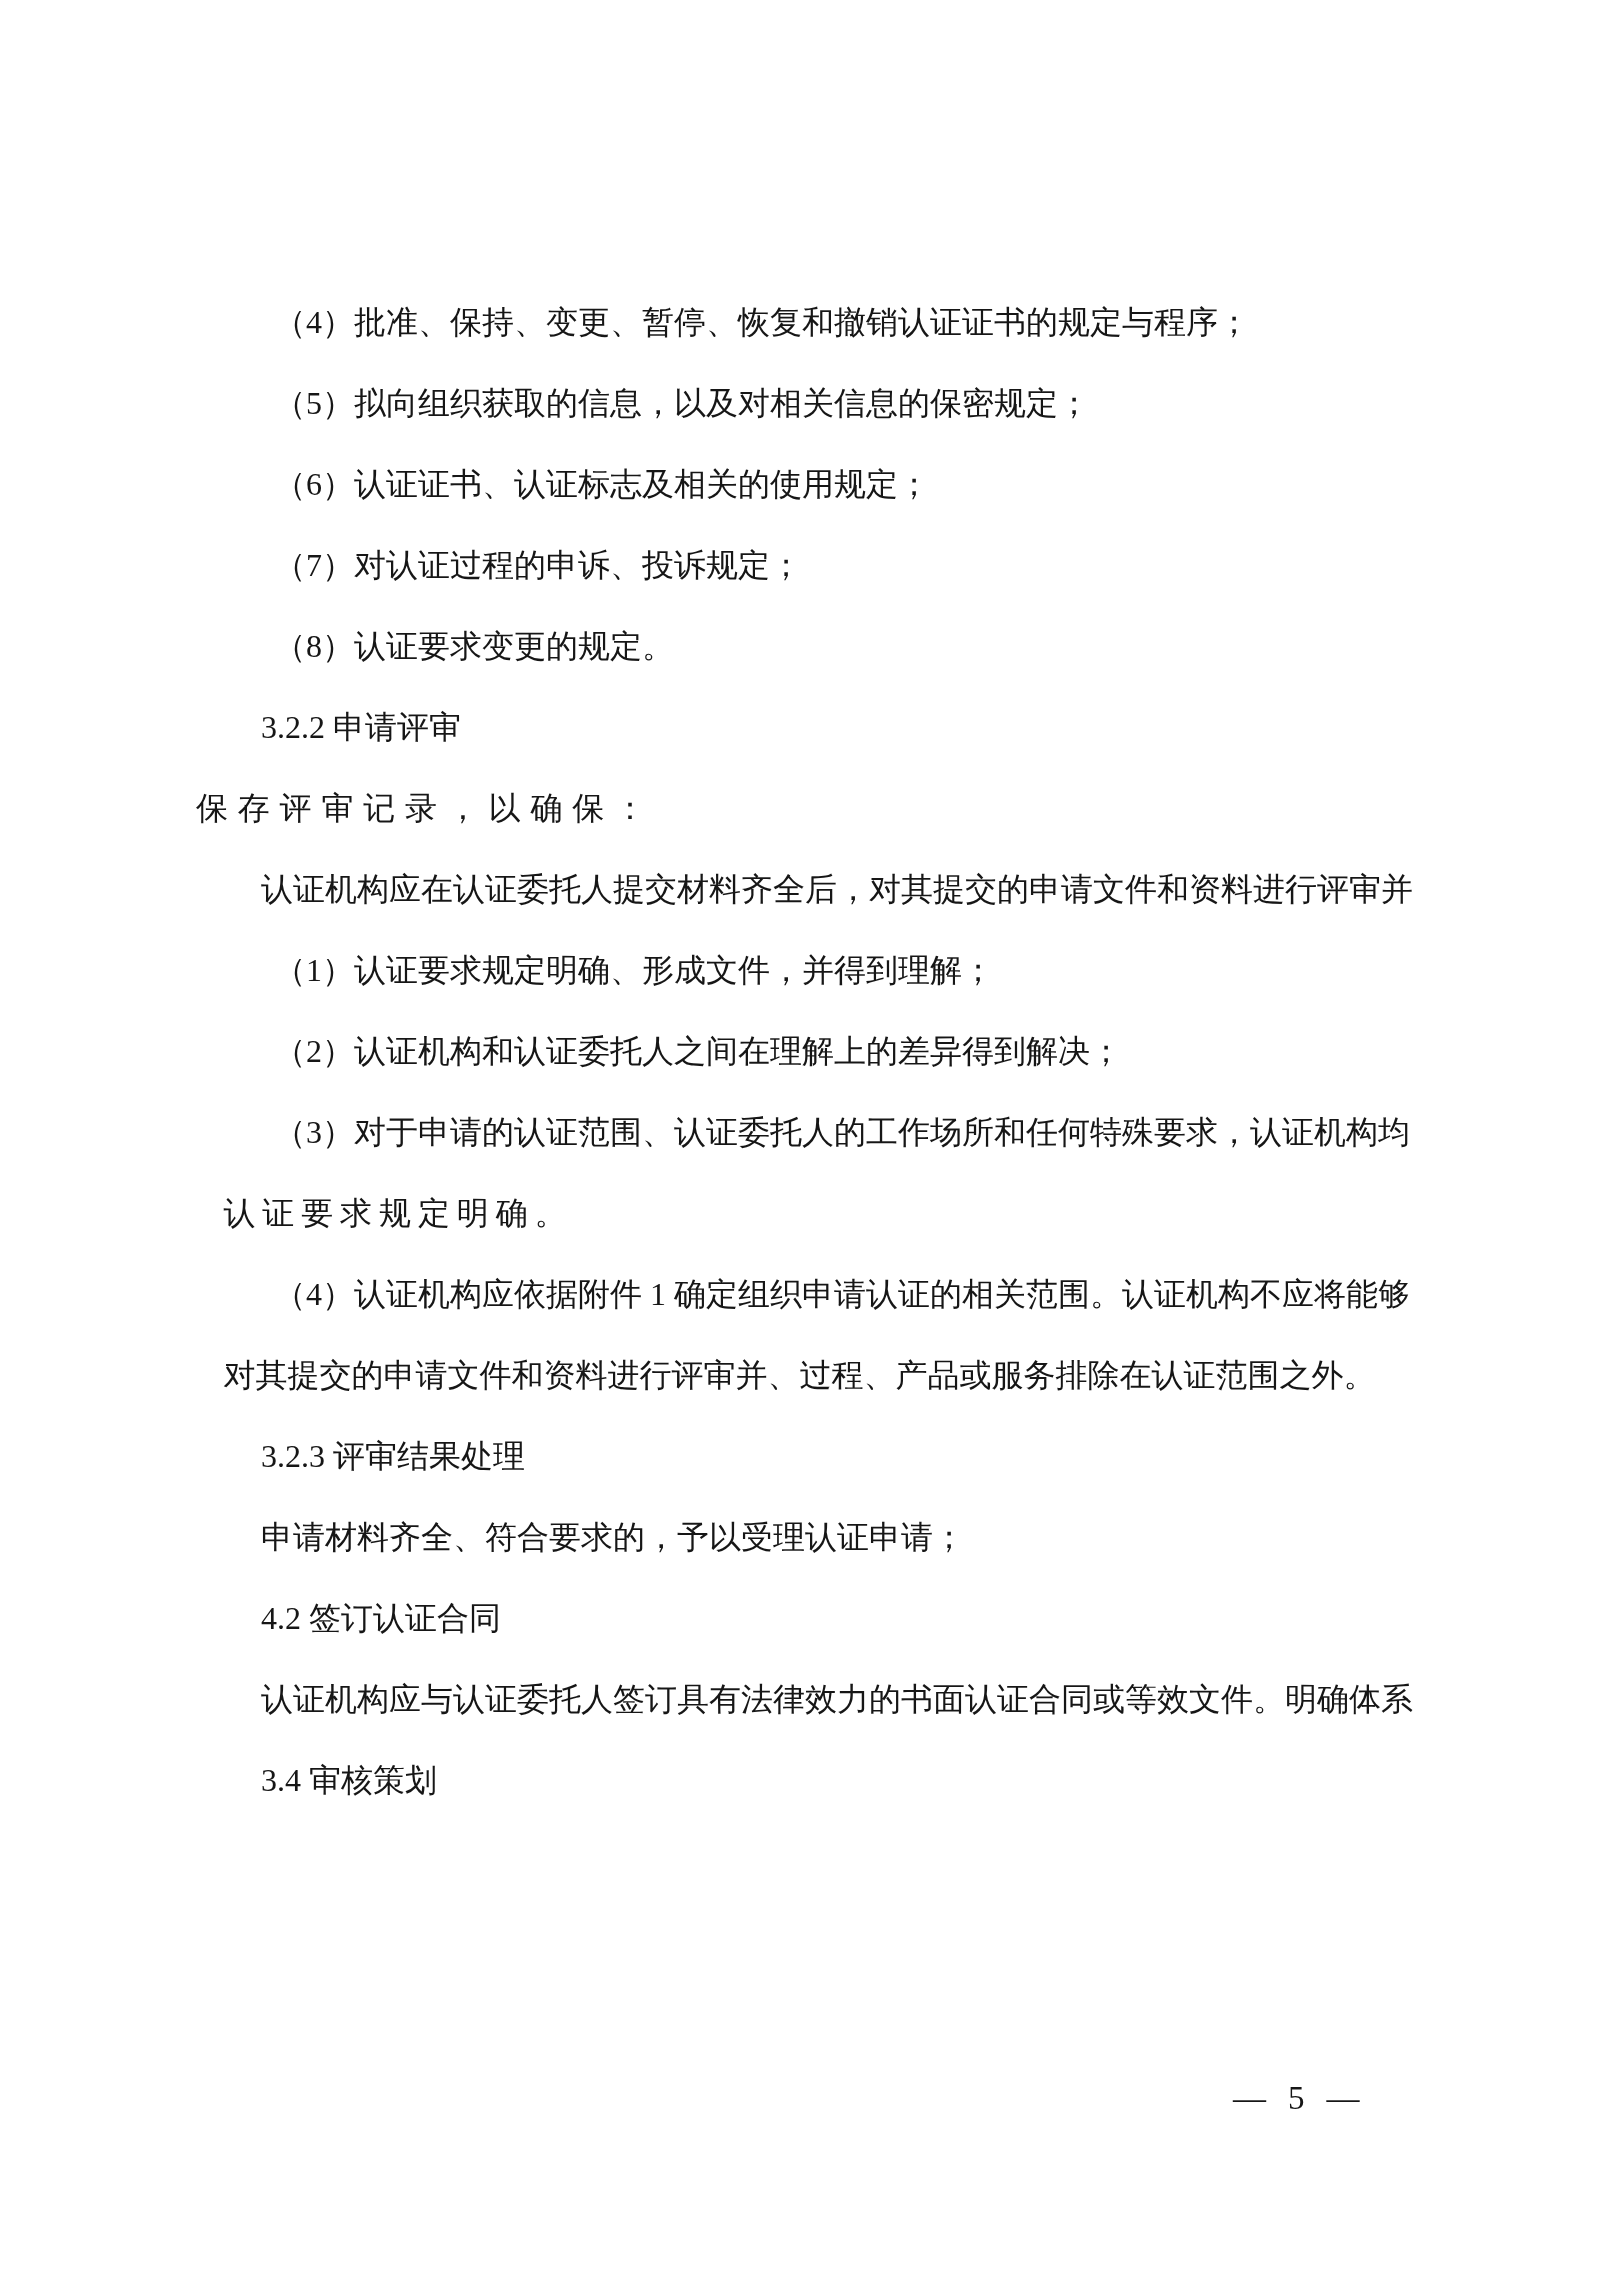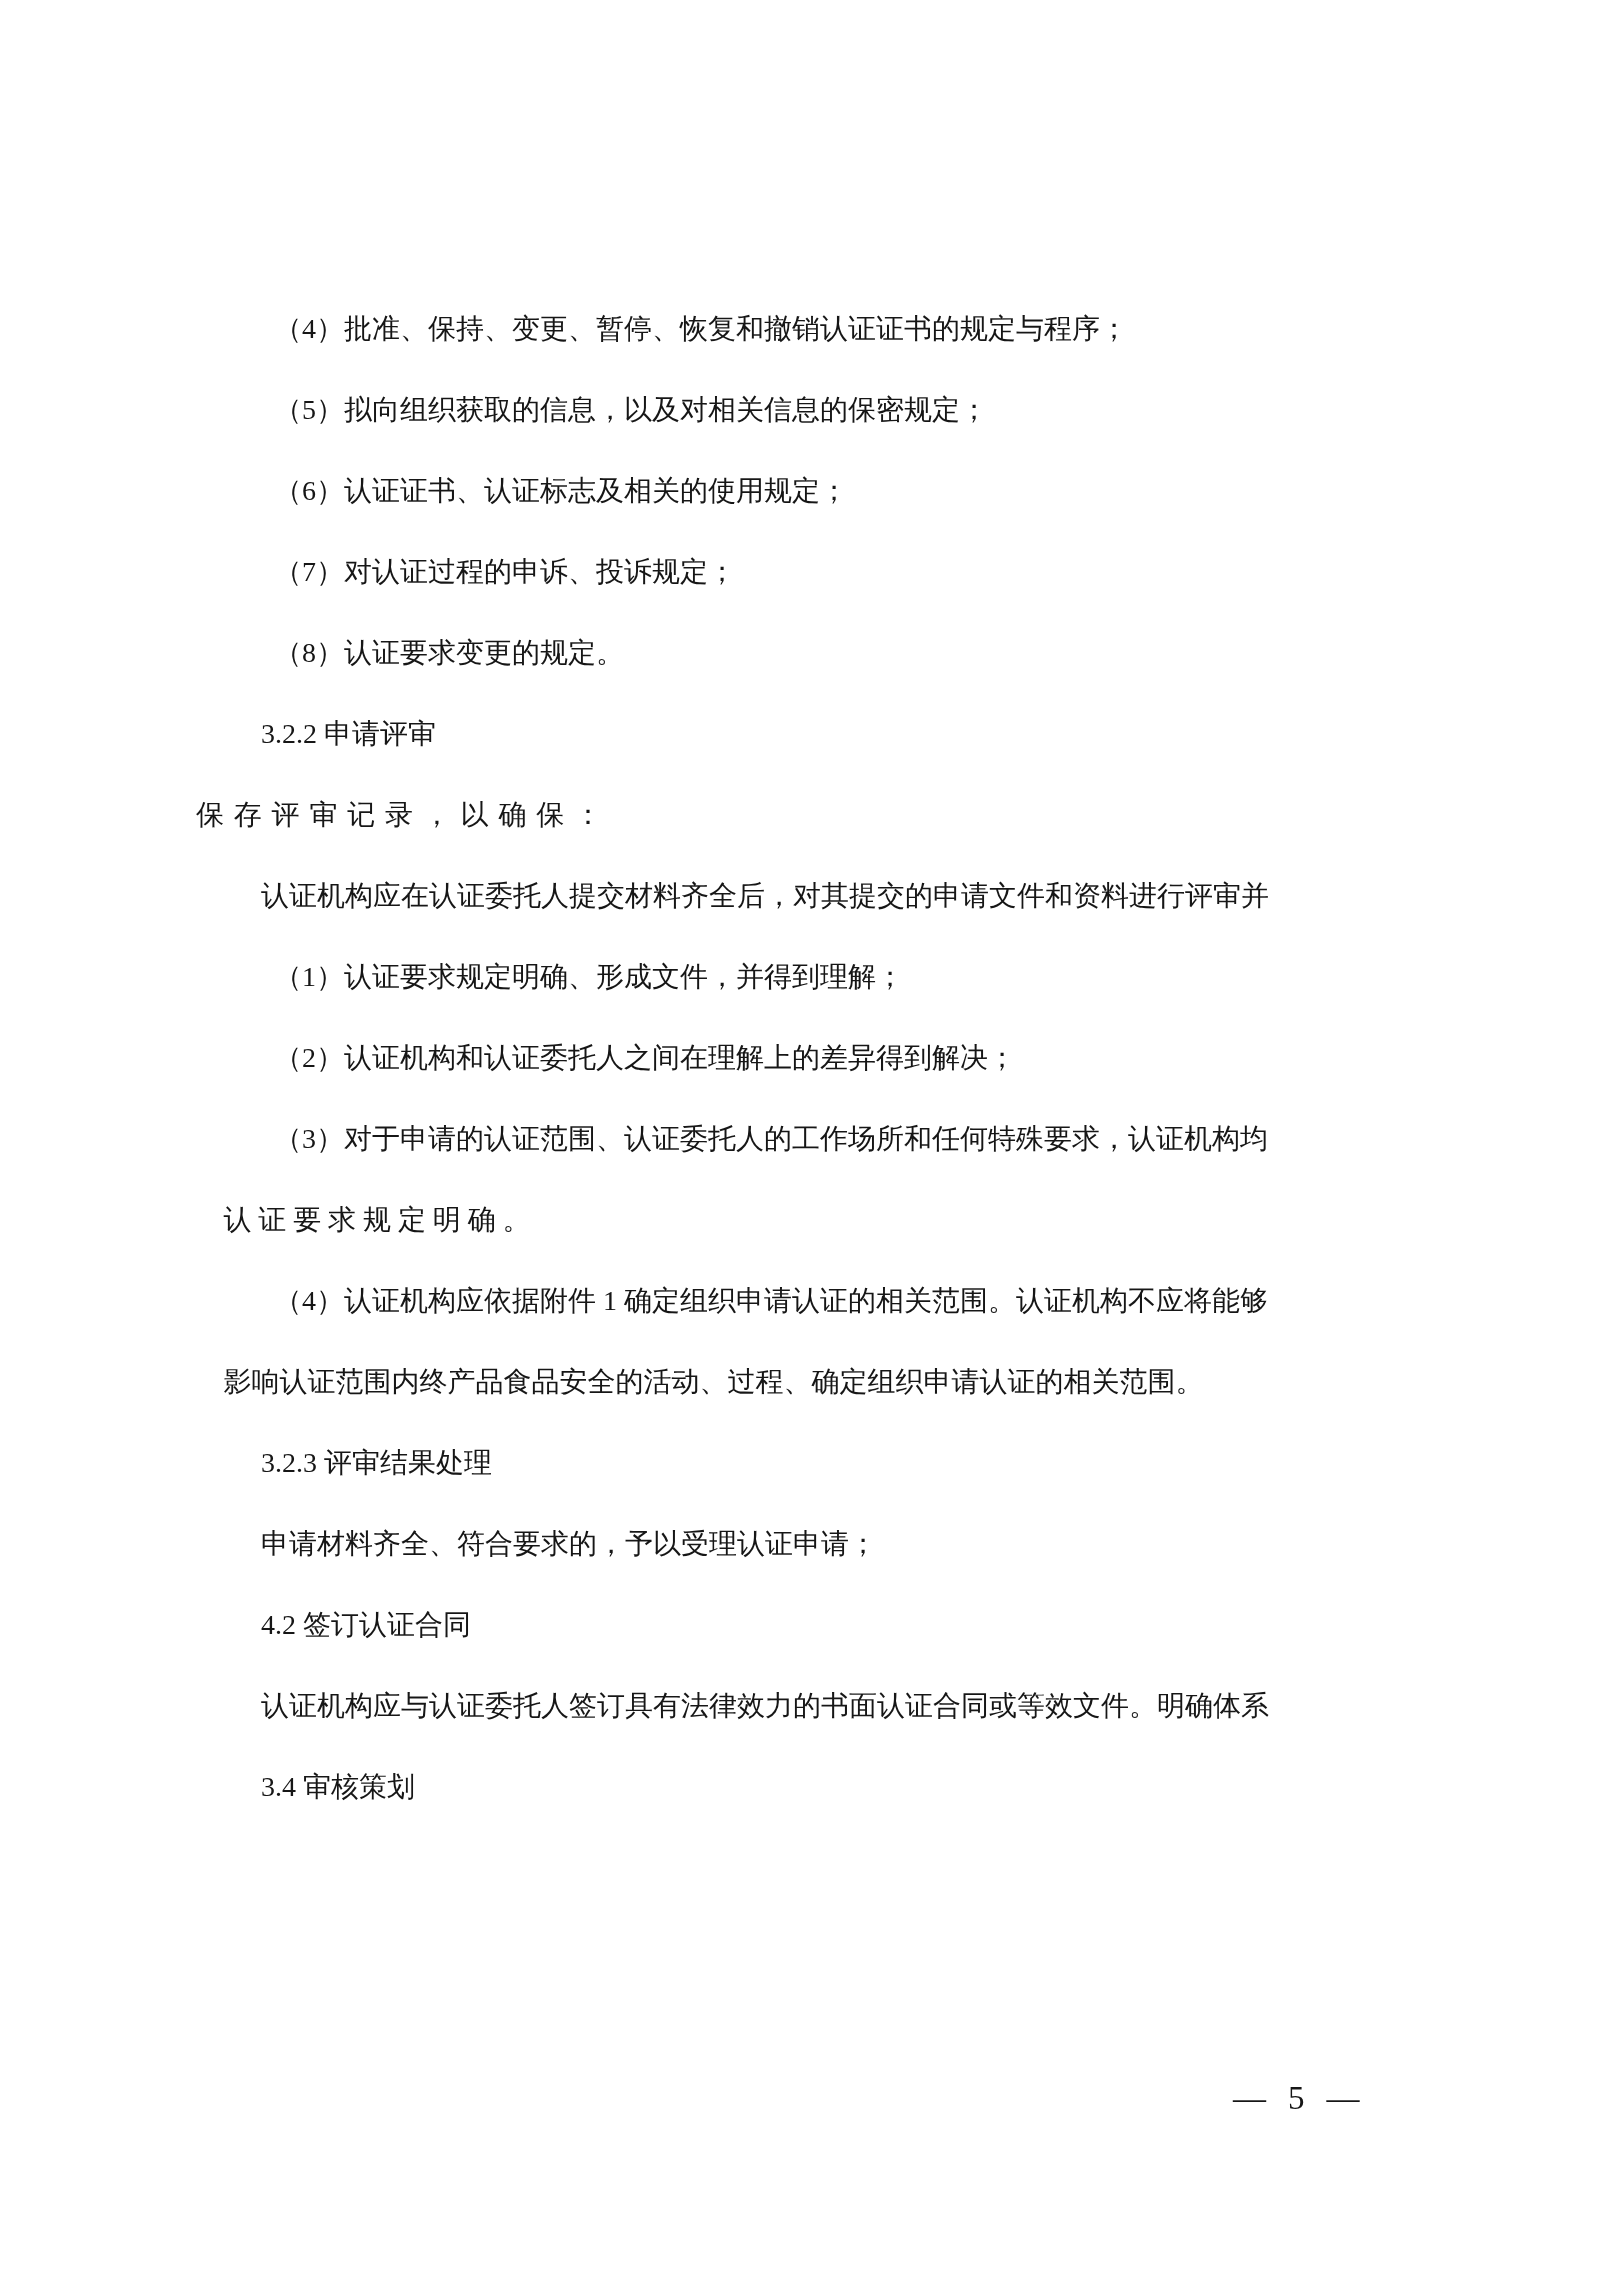--- a/index.html
+++ b/index.html
@@ -10,24 +10,24 @@
     overflow:hidden;
     font-family:"Liberation Serif", serif;
   }
   .page{
     position:absolute;left:0;top:0;
     width:1621px;height:2293px;
     background:#ffffff;
   }
   .doc{
     position:absolute;
-    left:196px;top:288px;
+    left:196px;top:282px;
     width:1264px;
     color:#161616;
-    font-size:28px;
+    font-size:32px;
     line-height:81px;
     white-space:nowrap;
   }
   .line{height:81px;}
   
   .li{padding-left:78px;}
   
   .pi{padding-left:65px;}
   
   .fl{padding-left:0;}
@@ -56,21 +56,21 @@
     <div class="line li">（7）对认证过程的申诉、投诉规定；</div>
     <div class="line li">（8）认证要求变更的规定。</div>
     <div class="line pi">3.2.2 申请评审</div>
     <div class="line fl sp10">保存评审记录，以确保：</div>
     <div class="line pi">认证机构应在认证委托人提交材料齐全后，对其提交的申请文件和资料进行评审并</div>
     <div class="line li">（1）认证要求规定明确、形成文件，并得到理解；</div>
     <div class="line li">（2）认证机构和认证委托人之间在理解上的差异得到解决；</div>
     <div class="line li">（3）对于申请的认证范围、认证委托人的工作场所和任何特殊要求，认证机构均</div>
     <div class="line hg sp7">认证要求规定明确。</div>
     <div class="line li">（4）认证机构应依据附件 1 确定组织申请认证的相关范围。认证机构不应将能够</div>
-    <div class="line hg">影响认证范围内终产品食品安全的活动、过程、确定组织申请认证的相关范围。</div>
+    <div class="line hg">对其提交的申请文件和资料进行评审并、过程、产品或服务排除在认证范围之外。</div>
     <div class="line pi">3.2.3 评审结果处理</div>
     <div class="line pi">申请材料齐全、符合要求的，予以受理认证申请；</div>
     <div class="line pi">4.2 签订认证合同</div>
     <div class="line pi">认证机构应与认证委托人签订具有法律效力的书面认证合同或等效文件。明确体系</div>
     <div class="line pi">3.4 审核策划</div>
   </div>
 
   <div class="pagenum">— 5 —</div>
 </div>
 

